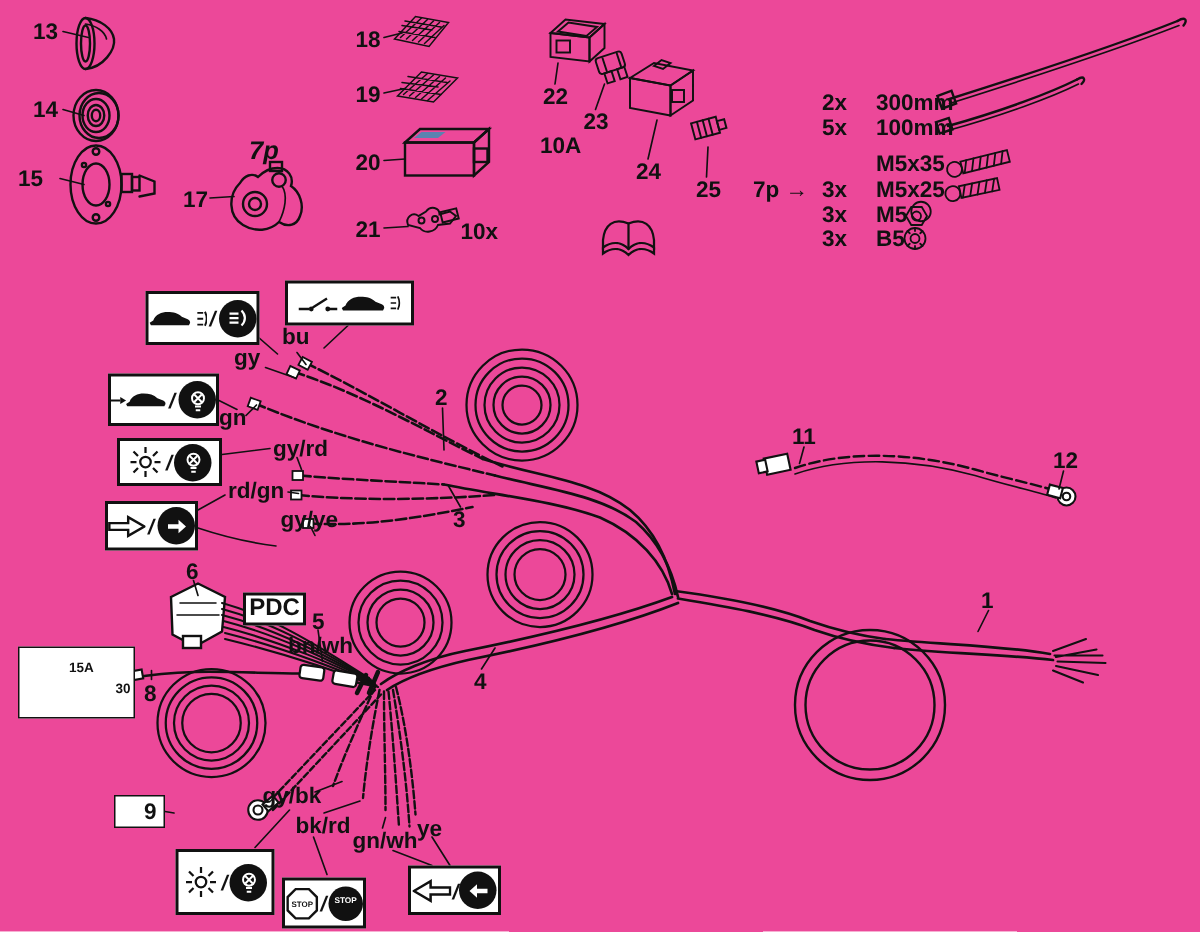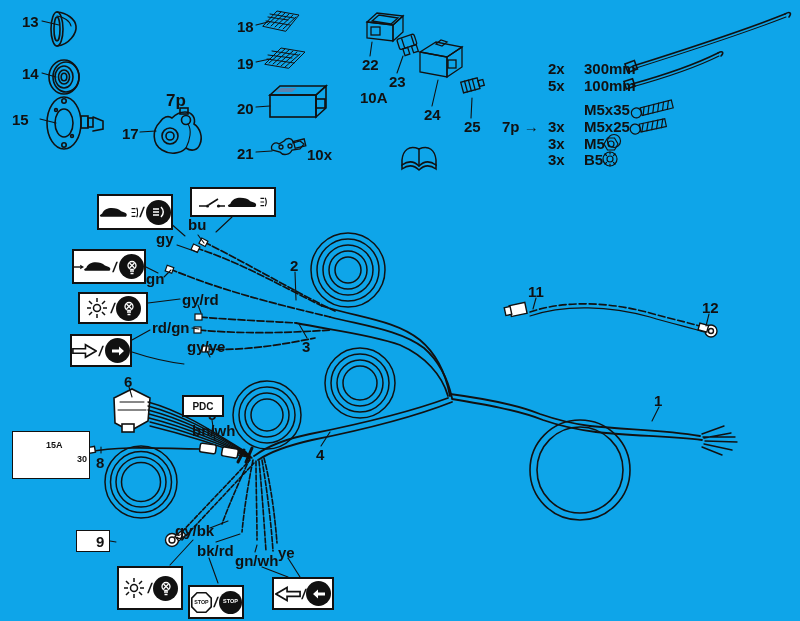--- a/index.html
+++ b/index.html
@@ -1,33 +1,33 @@
 <!DOCTYPE html>
 <html><head>
 <meta charset="utf-8">
 <style>
   html,body{margin:0;padding:0;background:#fff;}
-  .stage{position:relative;width:800px;height:621px;background:#0ea5e9;overflow:hidden;
+  .stage{position:relative;width:800px;height:621px;background:#ec4899;overflow:hidden;
          font-family:"Liberation Sans",sans-serif;color:#111;}
   svg.art{position:absolute;left:0;top:0;}
   .lbl{position:absolute;font-weight:bold;font-size:15px;line-height:1;white-space:nowrap;}
-  .lbl.big{font-size:17px;}
+  .lbl.big{font-size:17px;font-style:italic;}
   .lbl.small{font-size:9px;}
   .hwrow{position:absolute;left:502px;display:flex;font-weight:bold;font-size:15px;line-height:1;}
   .hwrow .pre{width:42px;text-align:left;padding-right:4px;}
   .hwrow .qty{width:30px;text-align:left;}
   .hwrow .hlb{margin-left:6px;text-align:center;}
   .wbox{position:absolute;border:2px solid #111;background:#fff;display:flex;
         align-items:center;justify-content:center;gap:2px;box-sizing:border-box;}
   .slash{font-weight:bold;font-size:14px;transform:skewX(-12deg);}
   .bcircle{border-radius:50%;background:#111;display:flex;align-items:center;justify-content:center;flex:none;}
   .bc25{width:25px;height:25px;} .bc23{width:23px;height:23px;}
   .stoptxt{color:#fff;font-weight:bold;font-size:5.5px;line-height:1;}
   .pdcbox{position:absolute;border:2px solid #111;display:flex;align-items:center;justify-content:center;
-          font-weight:bold;font-size:10px;box-sizing:border-box;background:#fff;margin-left:20px;}
+          font-weight:bold;font-size:16px;box-sizing:border-box;background:#fff;}
   .thinbox{position:absolute;border:1.5px solid #111;box-sizing:border-box;background:#fff;}
 </style>
 </head>
 <body>
 
 <div class="stage">
 
   <svg class="art" width="800" height="621" viewBox="0 0 800 621" fill="none" stroke="#111" stroke-width="1.6" stroke-linecap="round">
 
     <g>

